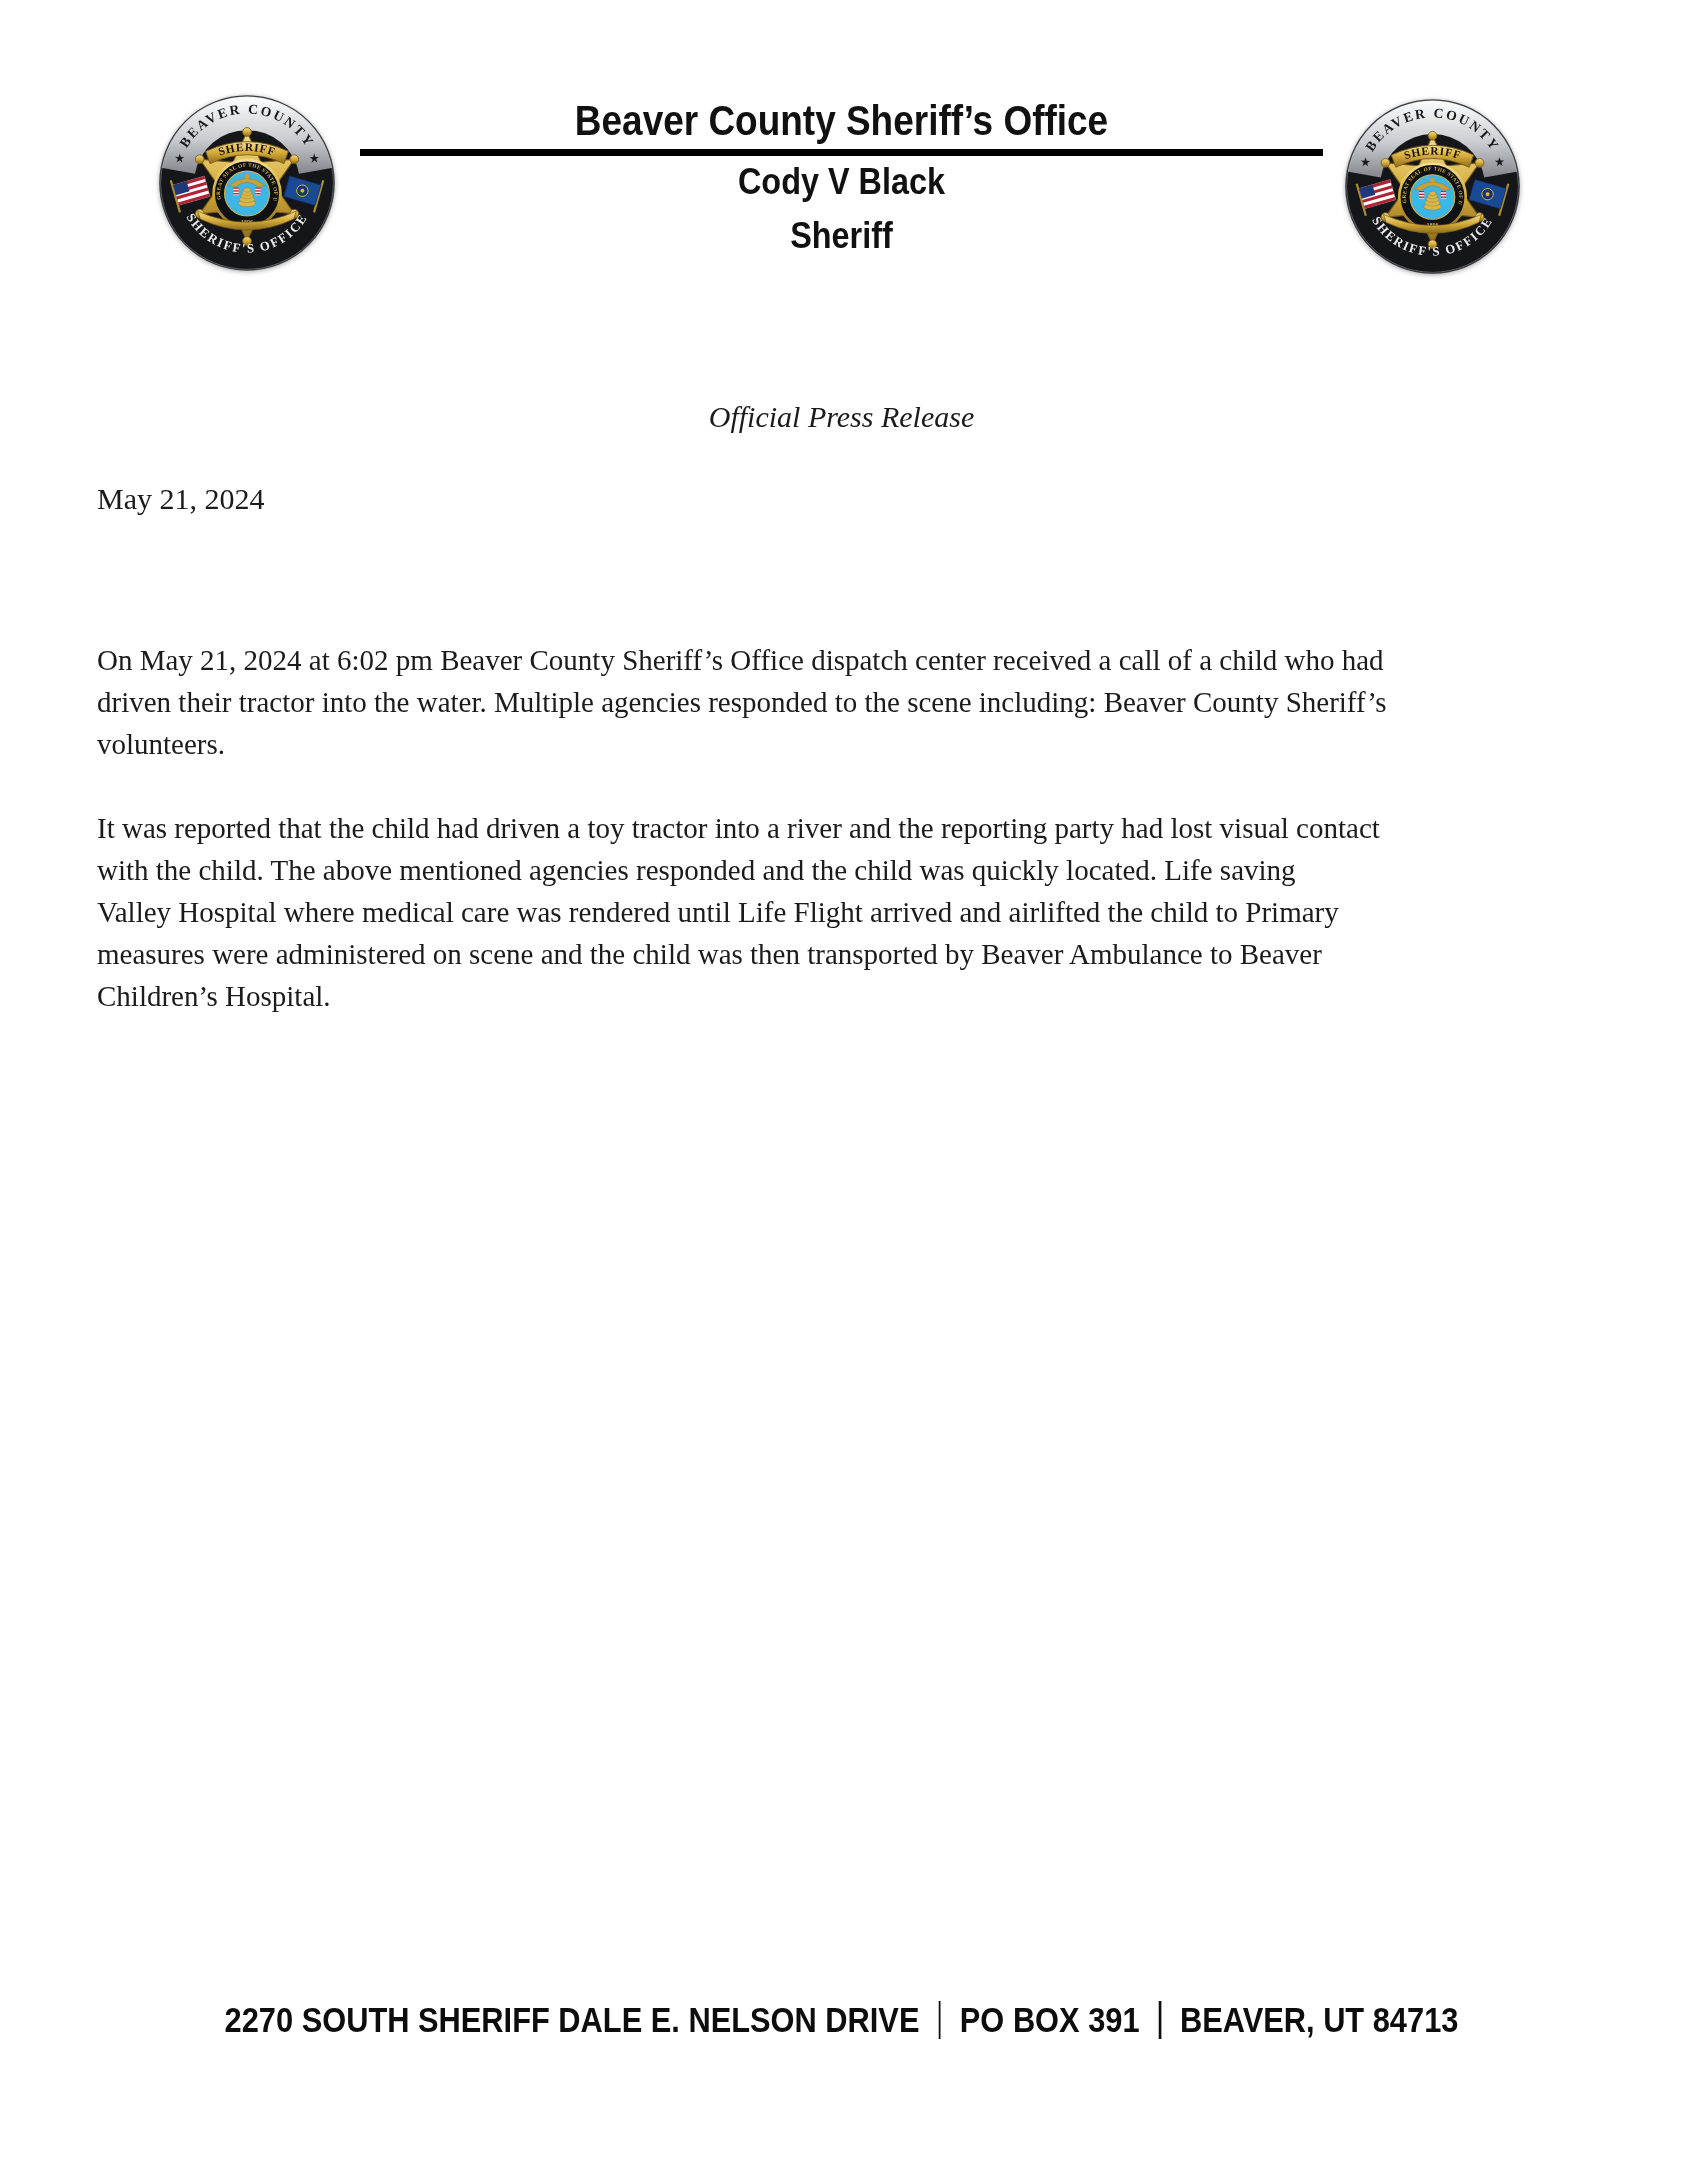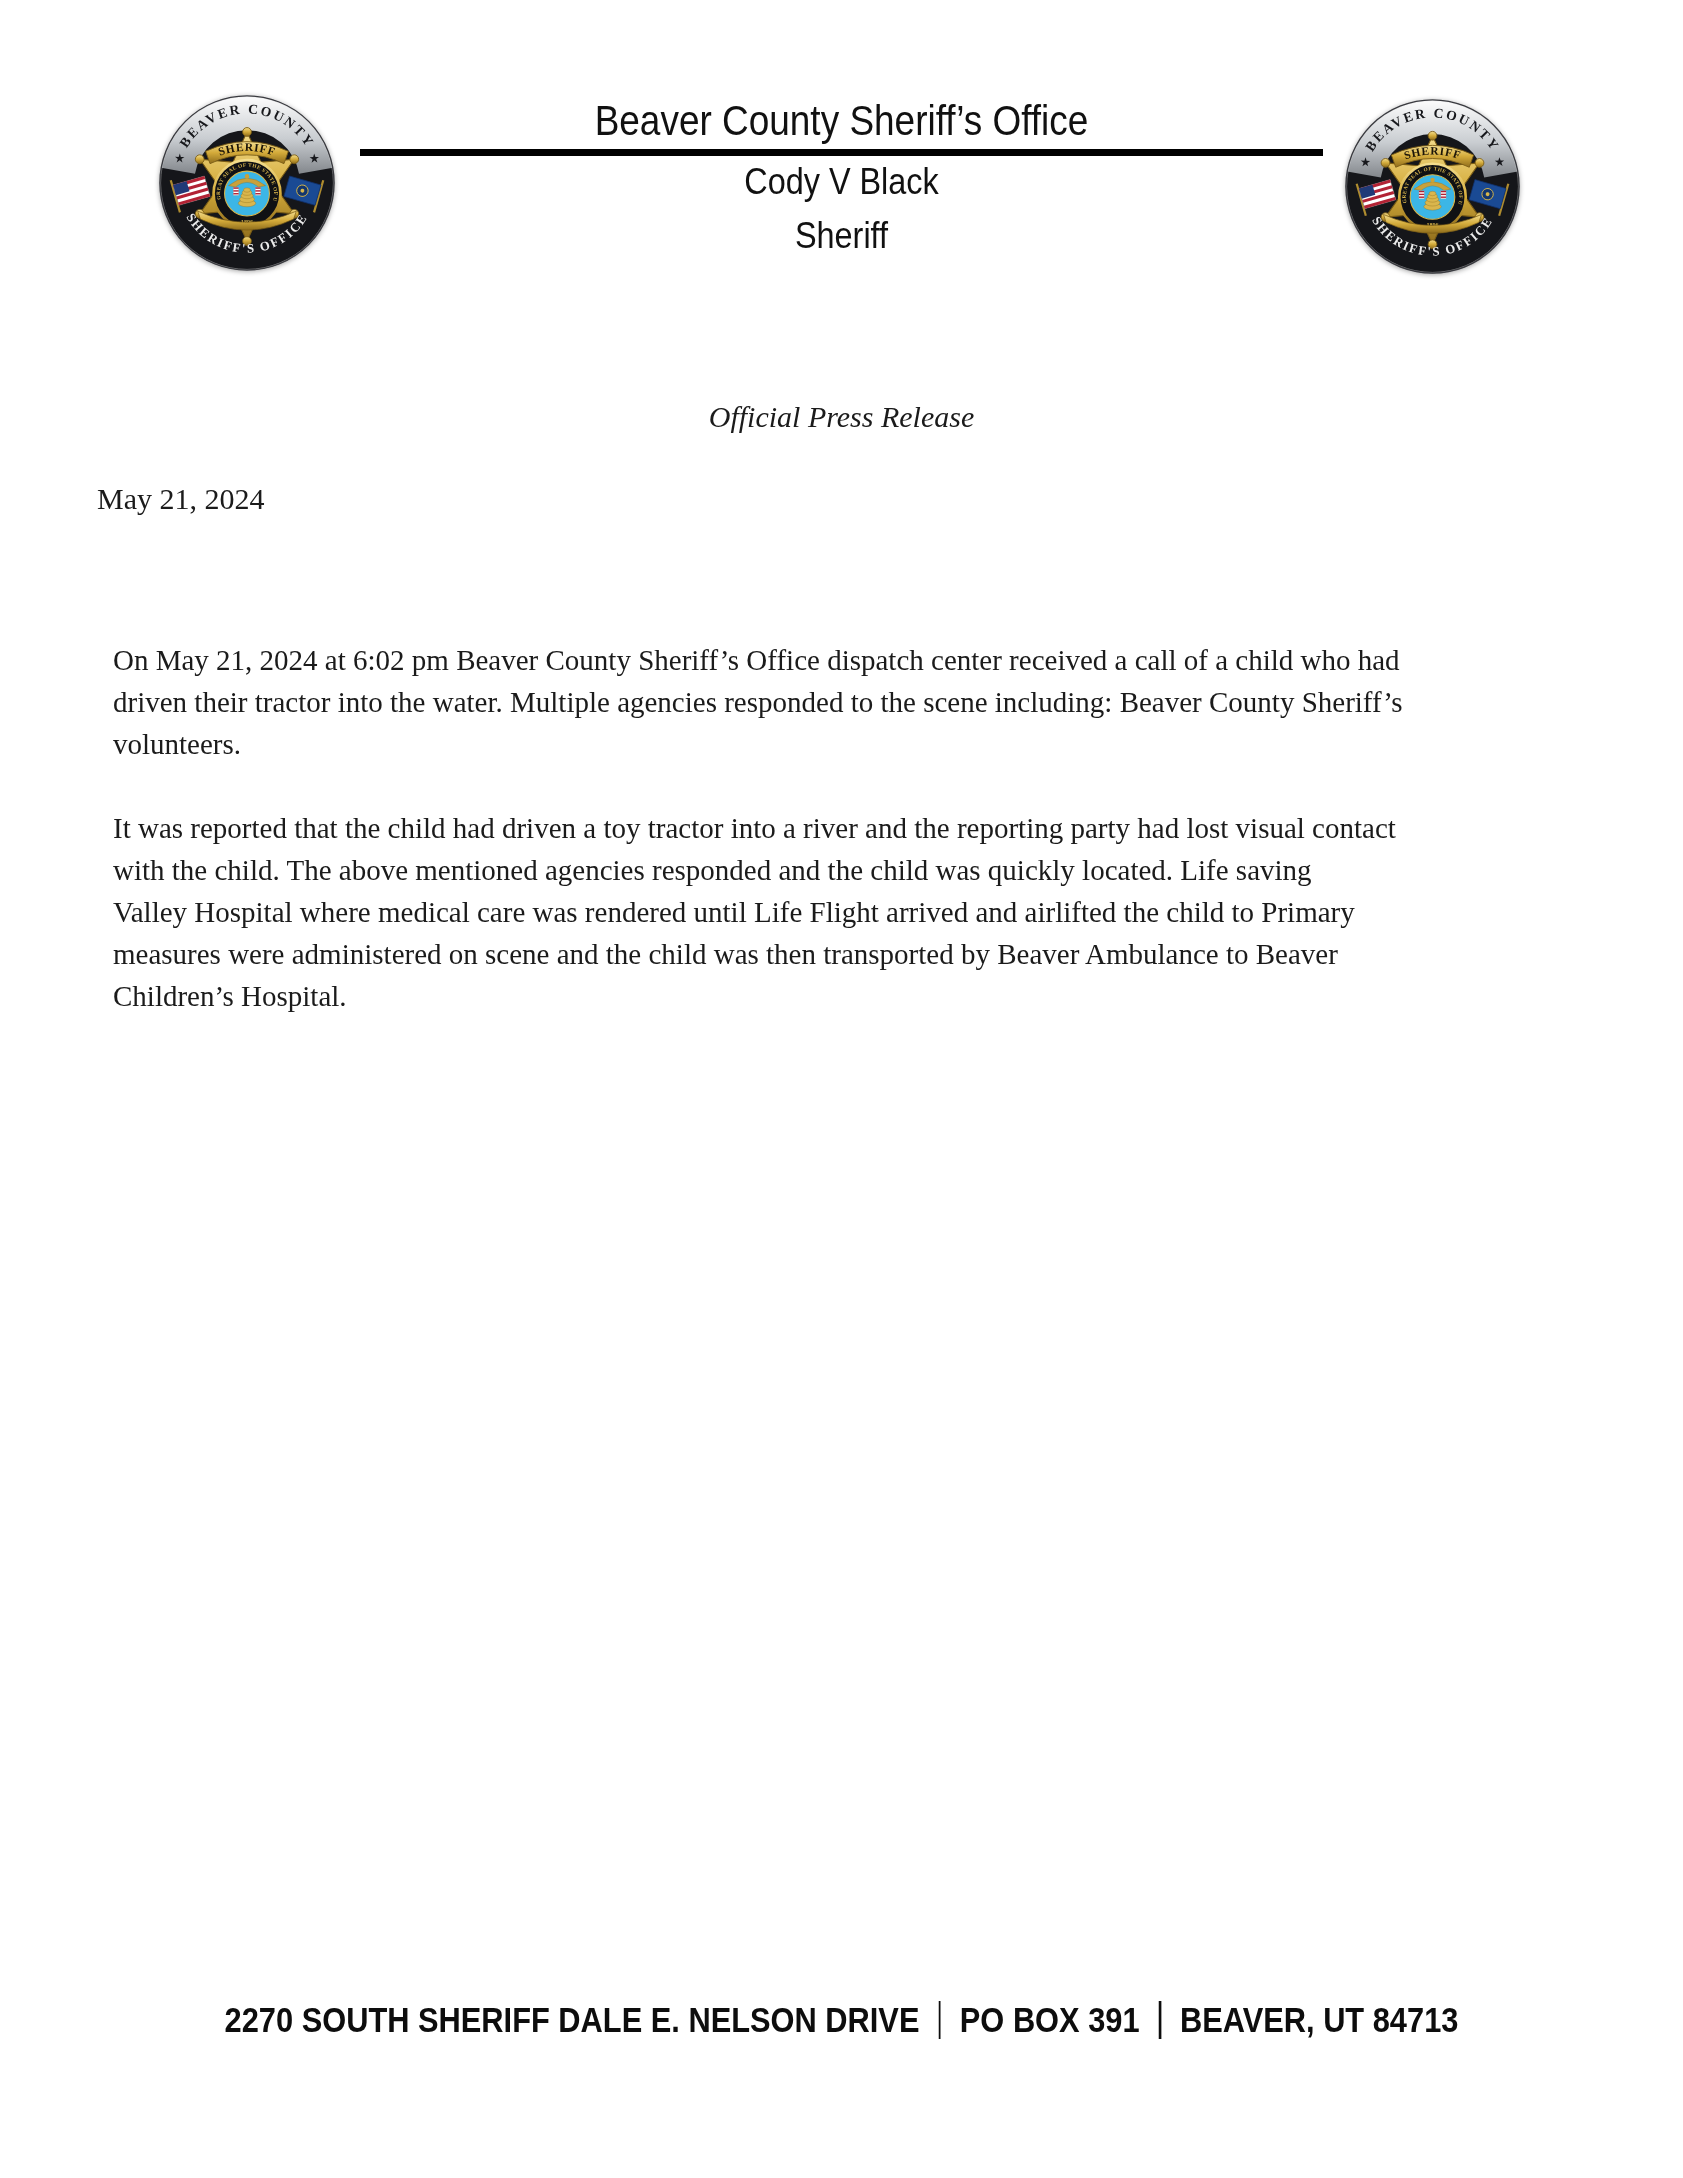--- a/index.html
+++ b/index.html
@@ -19,21 +19,21 @@
   .badge { position: absolute; }
   .badge svg { width: 100%; height: 100%; filter: drop-shadow(0 1.8px 2.7px rgba(0,0,0,.35)); }
   .badge-left  { left: 159px; top: 95px; width: 176px; height: 176px; }
   .badge-right { left: 1345px; top: 99px; width: 175px; height: 175px; }
 
   .header-block {
     position: absolute;
     left: 360px; top: 97px; width: 963px;
     text-align: center;
     font-family: "Liberation Sans", sans-serif;
-    font-weight: 400;
+    font-weight: 700;
     color: #111;
   }
   .org-title {
     font-size: 42px; line-height: 47px; letter-spacing: 0px;
     transform: scaleX(.88); transform-origin: 50% 50%;
     white-space: nowrap;
   }
   .header-rule { height: 7.2px; background: #000; margin-top: 4.5px; }
   .person-name { font-size: 36px; line-height: 43px; margin-top: 4.5px; transform: scaleX(.9); transform-origin: 50% 50%; }
   .person-role { font-size: 36px; line-height: 43px; margin-top: 10.8px; transform: scaleX(.9); transform-origin: 50% 50%; }
@@ -44,21 +44,21 @@
     text-align: center; font-size: 30px; line-height: 42px; font-style: italic;
   }
   .doc-date {
     position: absolute; left: 97px; top: 478px;
     font-size: 30px; line-height: 42px; text-align: right;
   }
   .body-block {
     position: absolute; left: 97px; top: 639px; width: 1512px;
     font-size: 29px; line-height: 42px;
   }
-  .para { margin: 0 0 42px 16px; }
+  .para { margin: 0 0 42px 0; }
   .para .line { display: block; white-space: nowrap; }
   .signature { margin-top: 100px; white-space: nowrap; }
 
   
   .footer {
     position: absolute; left: 0; right: 0; top: 2000px;
     display: flex; justify-content: center; align-items: center; gap: 21.6px;
     font-family: "Liberation Sans", sans-serif;
     font-weight: 700; font-size: 35px; line-height: 40px; color: #0d0d0d;
     transform: scaleX(.88); transform-origin: 50% 50%;

